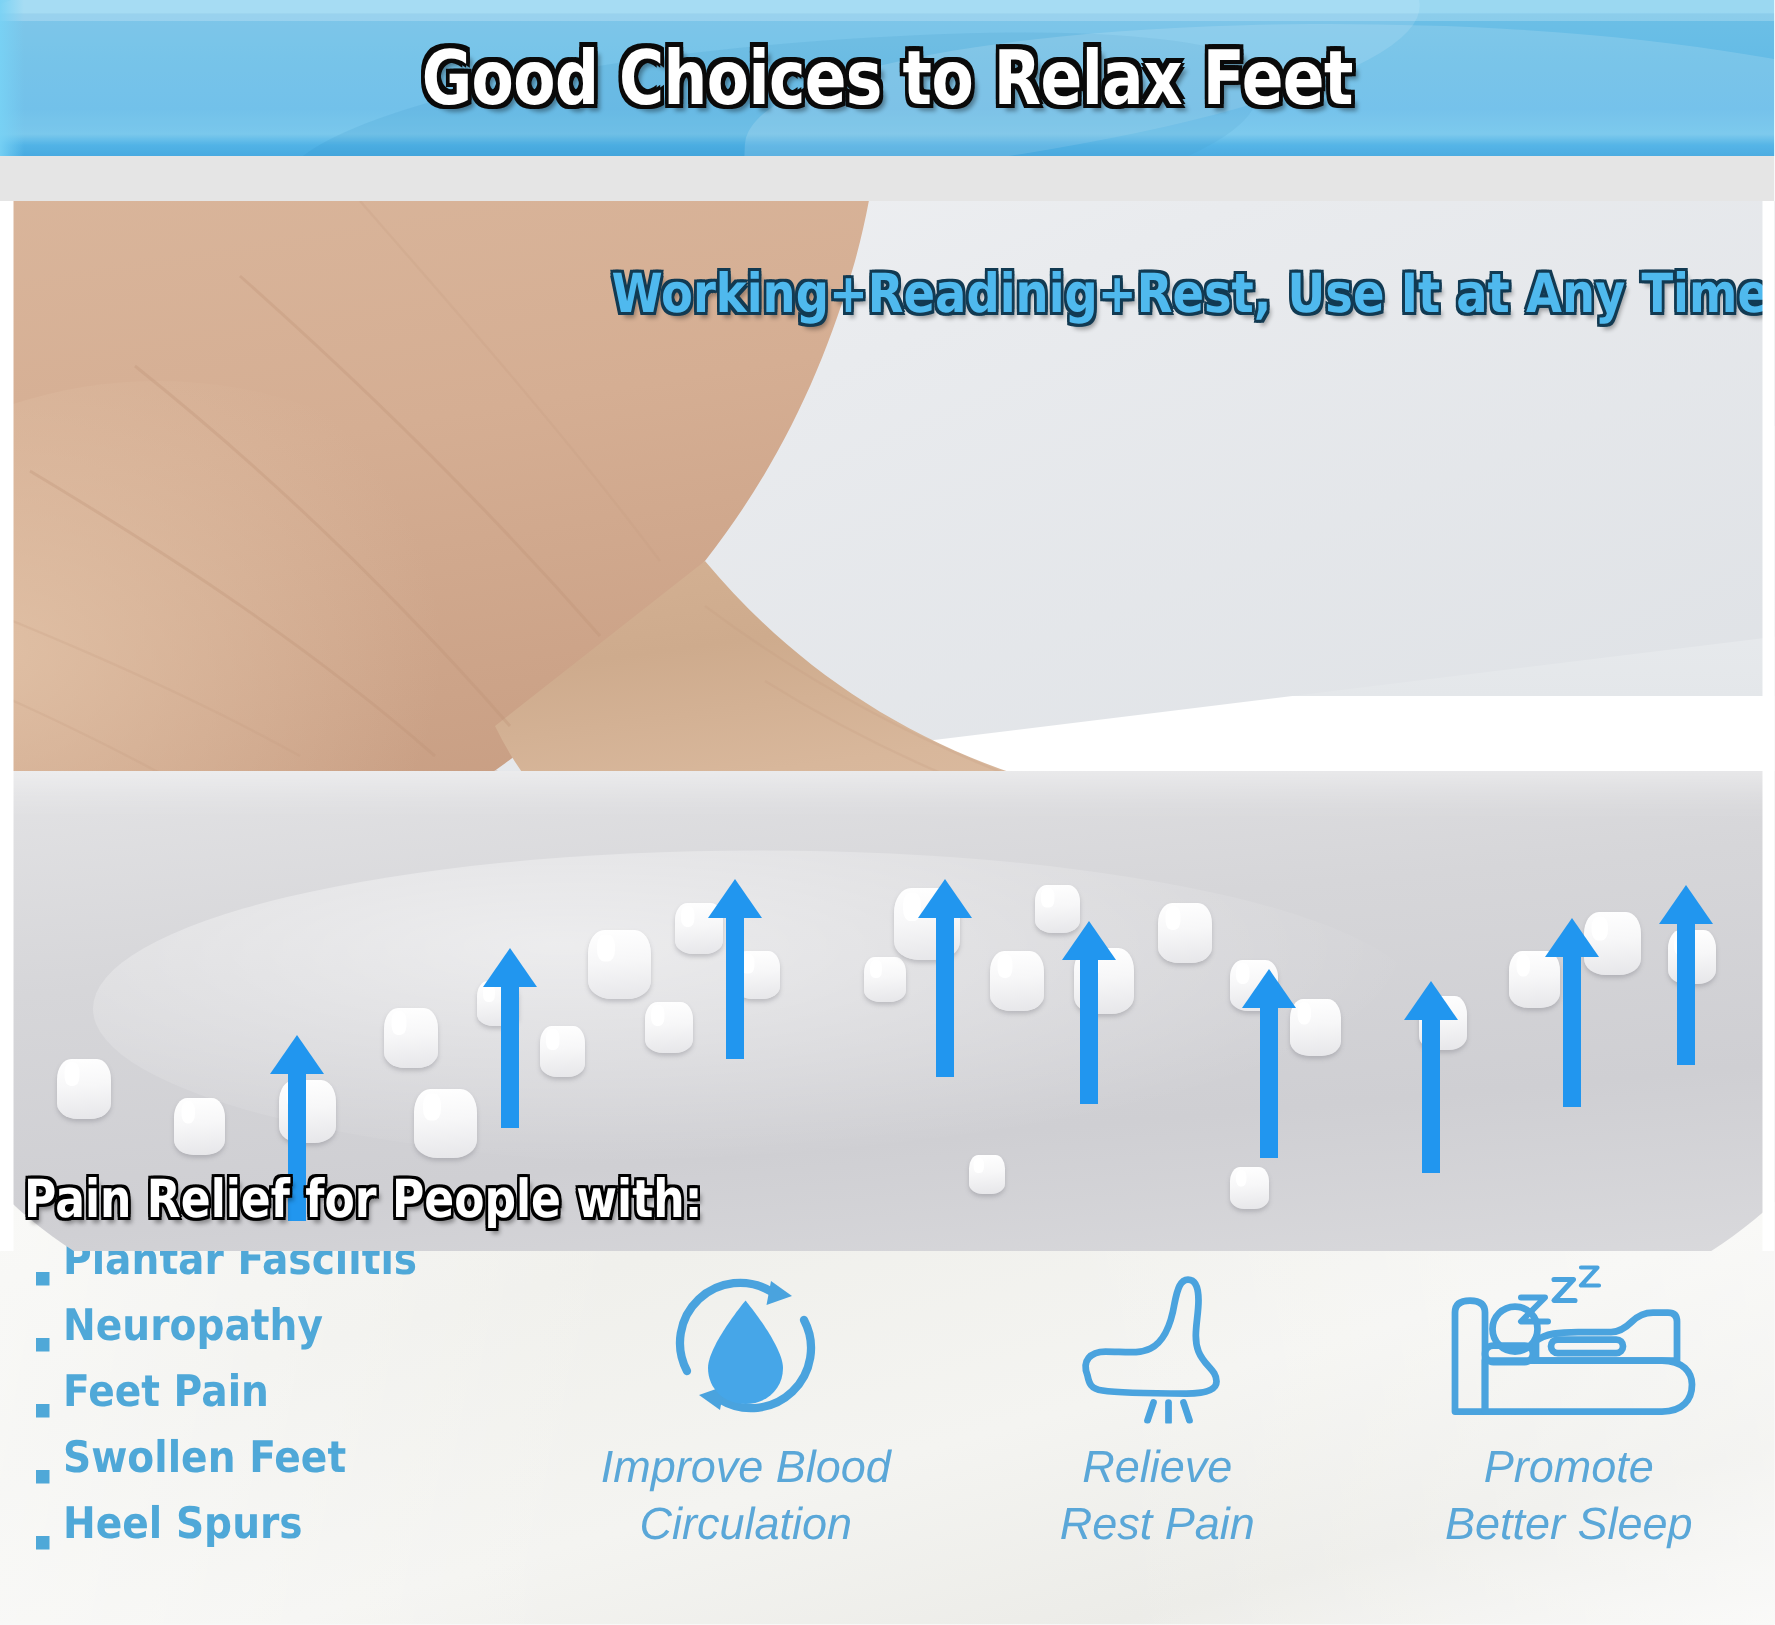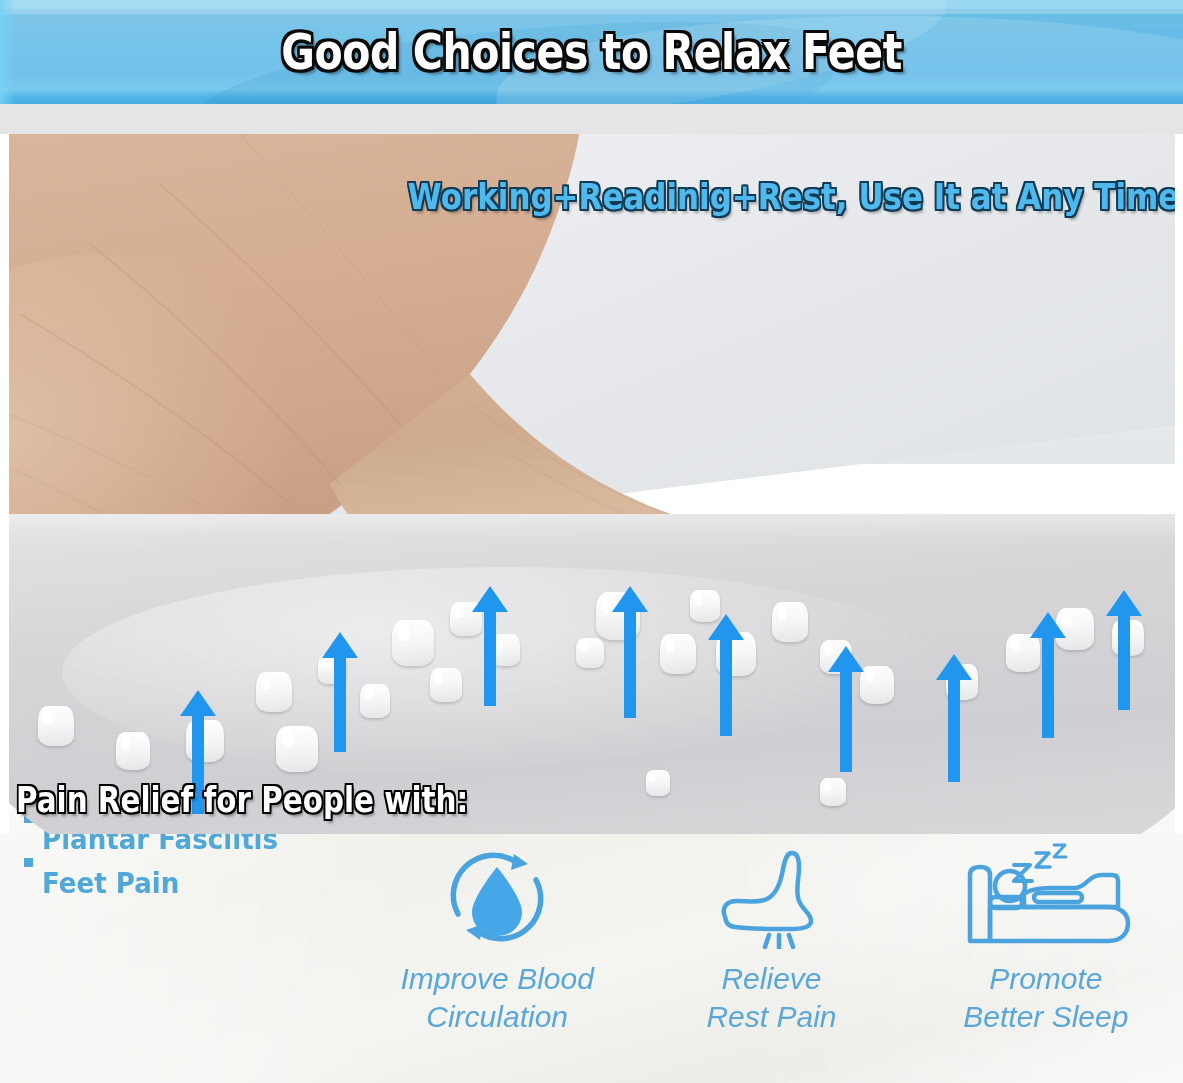--- a/index.html
+++ b/index.html
@@ -295,21 +295,21 @@
   }
 
   .bullets {
     position: absolute;
     left: 24px;
     top: 14px;
     z-index: 3;
   }
   .bullet {
     display: flex;
-    align-items: flex-start;
+    align-items: flex-end;
     margin-bottom: 1px;
     white-space: nowrap;
   }
   .bullet-dot {
     display: inline-block;
     width: 9px;
     height: 9px;
     background: #4fa8d8;
     margin-right: 9px;
     flex: 0 0 auto;
@@ -541,21 +541,33 @@
 
   <div class="bottom">
 
     <div class="bullets">
       <div class="bullet">
         <span class="bullet-dot"></span>
         <span class="bullet-text">Plantar Fasciitis</span>
       </div>
       <div class="bullet">
         <span class="bullet-dot"></span>
+        <span class="bullet-text">Neuropathy</span>
+      </div>
+      <div class="bullet">
+        <span class="bullet-dot"></span>
         <span class="bullet-text">Feet Pain</span>
+      </div>
+      <div class="bullet">
+        <span class="bullet-dot"></span>
+        <span class="bullet-text">Swollen Feet</span>
+      </div>
+      <div class="bullet">
+        <span class="bullet-dot"></span>
+        <span class="bullet-text">Heel Spurs</span>
       </div>
     </div>
 
     <div class="benefits">
 
       <div class="benefit">
         <div class="benefit-icon">
           <svg width="122" height="114" viewBox="0 0 122 114">
             <g fill="none" stroke="#4aa3de" stroke-width="5.5" stroke-linecap="round">
               <path d="M 22 74 A 40 40 0 0 1 78 21"></path>

